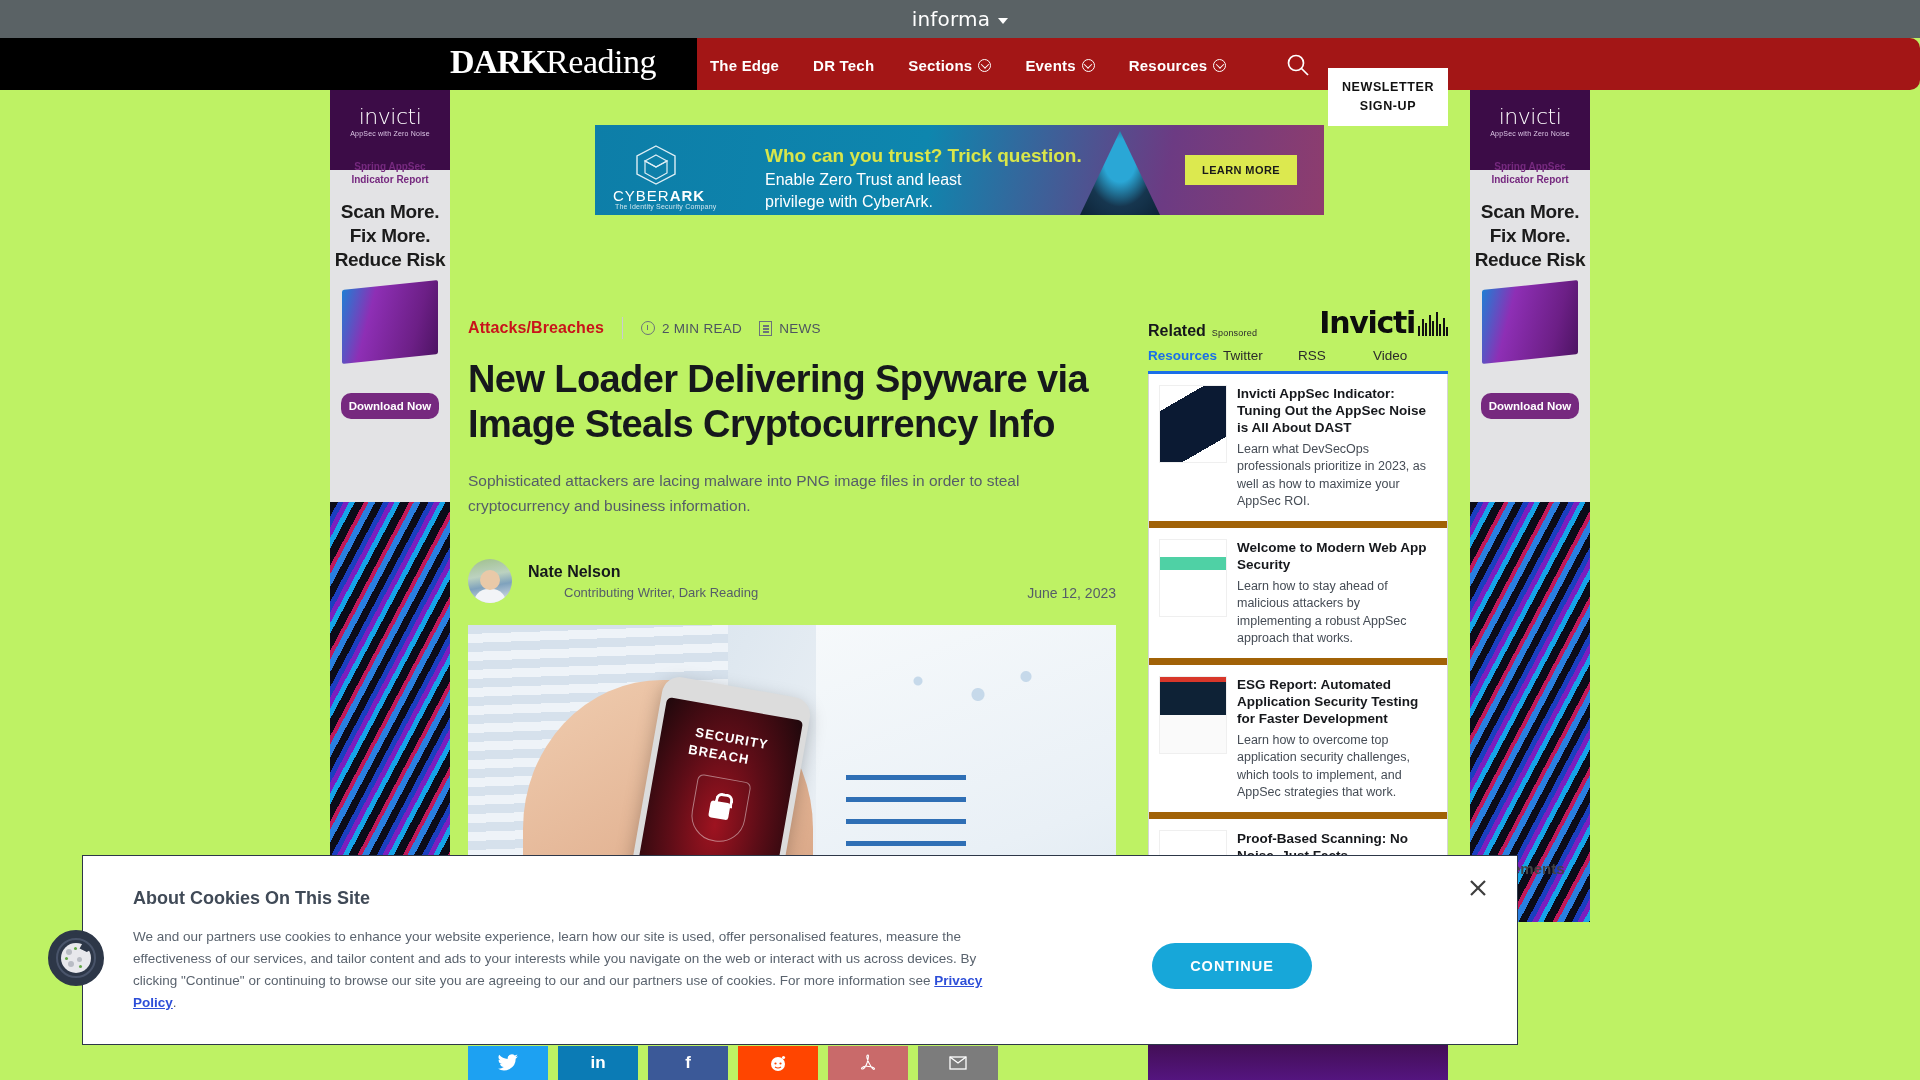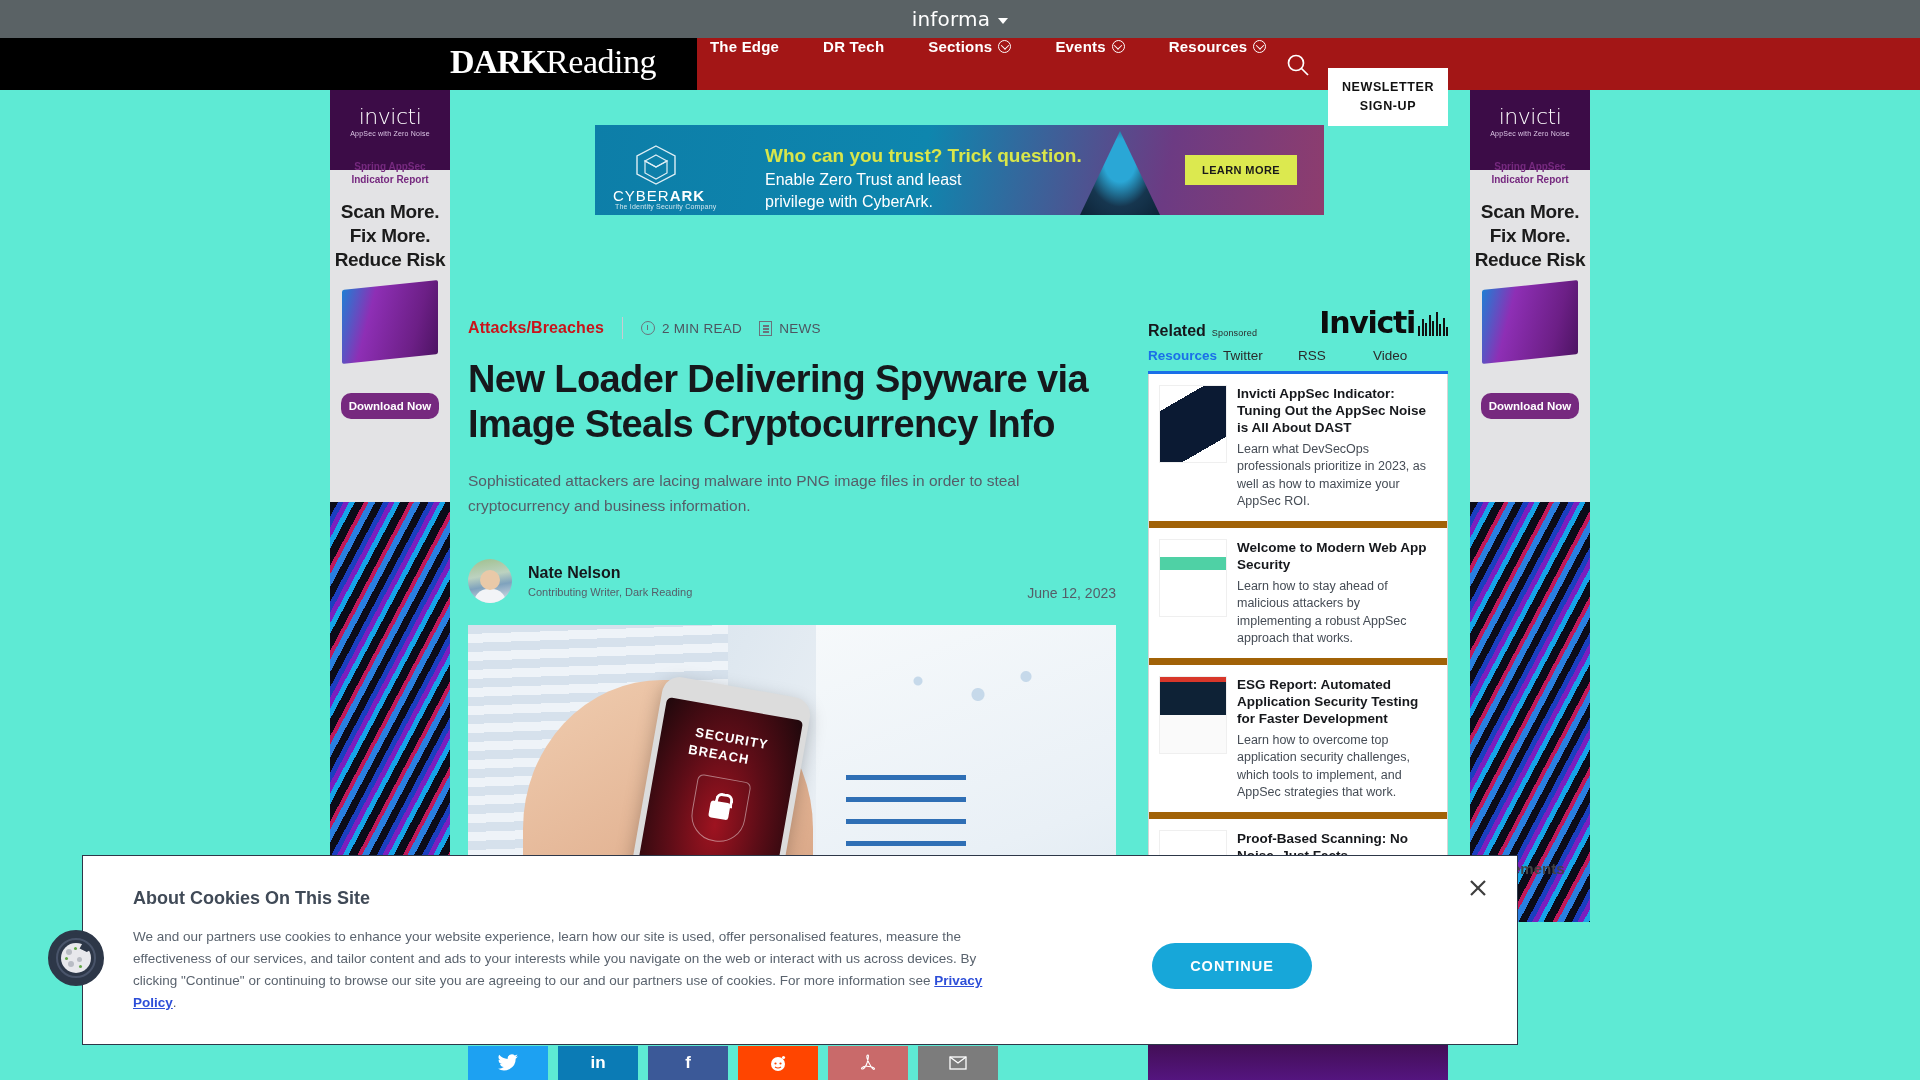--- a/index.html
+++ b/index.html
@@ -2,55 +2,56 @@
 <html><head>
 <meta charset="utf-8">
 <style>
   * { box-sizing: border-box; margin: 0; padding: 0; }
   html, body {
     width: 1920px; height: 1080px;
     overflow: hidden;
     font-family: "Liberation Sans", sans-serif;
     background: #ffffff;
   }
-  .page { position: relative; width: 1920px; height: 1080px; background: #5eead4; }
+  .page { position: relative; width: 1920px; height: 1080px; background: #bef264; }
 
   
   .informa-bar {
     position: absolute; left: 0; top: 0; width: 1920px; height: 38px;
     background: #5a6265; display: flex; align-items: center; justify-content: center;
   }
   .informa-logo {
     color: #ffffff; font-size: 20px; letter-spacing: .2px;
     font-family: "DejaVu Sans", sans-serif; font-weight: 400;
   }
   .informa-caret {
     display: inline-block; margin-left: 8px;
     border-left: 5px solid transparent; border-right: 5px solid transparent;
     border-top: 6px solid #ffffff; vertical-align: middle;
   }
 
   
   .nav {
     position: absolute; left: 0; top: 38px; width: 1920px; height: 52px;
     background: #a31616;
+    border-radius: 10px;
   }
   .nav-black {
     position: absolute; left: 0; top: 0; width: 697px; height: 52px; background: #000;
   }
   .brand {
     position: absolute; left: 450px; top: 5px;
     font-family: "Liberation Serif", serif; font-size: 34px; color: #fff; letter-spacing: -0.5px;
     white-space: nowrap;
   }
   .brand b { font-family: "Liberation Serif", serif; font-weight: bold; letter-spacing: -1px;}
   .brand i { font-style: normal; font-weight: 400; }
   .nav-items {
     position: absolute; left: 710px; top: 0; height: 36px;
-    display: flex; align-items: flex-start; gap: 44px;
+    display: flex; align-items: flex-end; gap: 34px;
   }
   .nav-link {
     color: #fff; font-size: 15px; font-weight: bold; white-space: nowrap;
     font-family: "Liberation Sans", sans-serif; letter-spacing: .2px;
     display: flex; align-items: center; gap: 6px; cursor: pointer;
   }
   .nav-link.reg { font-weight: 600; }
   .caret-circle {
     width: 13px; height: 13px; border-radius: 50%; border: 1.3px solid #fff;
     display: inline-flex; align-items: center; justify-content: center;
@@ -158,21 +159,21 @@
   .avatar::after{
     content:""; position:absolute; left:12px; top:11px; width:20px;height:20px;border-radius:50%;
     background:#e9c9a8;
   }
   .avatar::before{
     content:""; position:absolute; left:6px; bottom:0; width:32px;height:14px;border-radius:14px 14px 0 0;
     background:#f2f4f7;
   }
   .by-txt { margin-left: 16px; }
   .by-name { font-size: 16px; font-weight:bold; color:#16181c; cursor:pointer; }
-  .by-role { font-size: 11px; color:#555d68; margin-top: 4px; }
+  .by-role { font-size: 13px; color:#555d68; margin-top: 4px; margin-left: 36px; }
   .pubdate { position:absolute; right: 0; bottom: 2px; font-size: 14px; color:#555d68;}
 
   .hero {
     margin-top: 22px; width: 648px; height: 365px; overflow:hidden; position: relative;
     background: linear-gradient(115deg,#cfdce8 0%, #dfe8f0 35%, #f2f5f8 70%, #e7eef4 100%);
   }
   .hero .blinds{position:absolute;left:0;top:0;width:260px;height:365px;
     background: repeating-linear-gradient(178deg,#d6e1ec 0 9px,#eef3f8 9px 18px);}
   .hero .monitor{position:absolute;right:0;top:0;width:300px;height:365px;
     background:linear-gradient(160deg,#f6f9fb 0%, #e9f0f6 60%, #dbe6ef 100%);}

